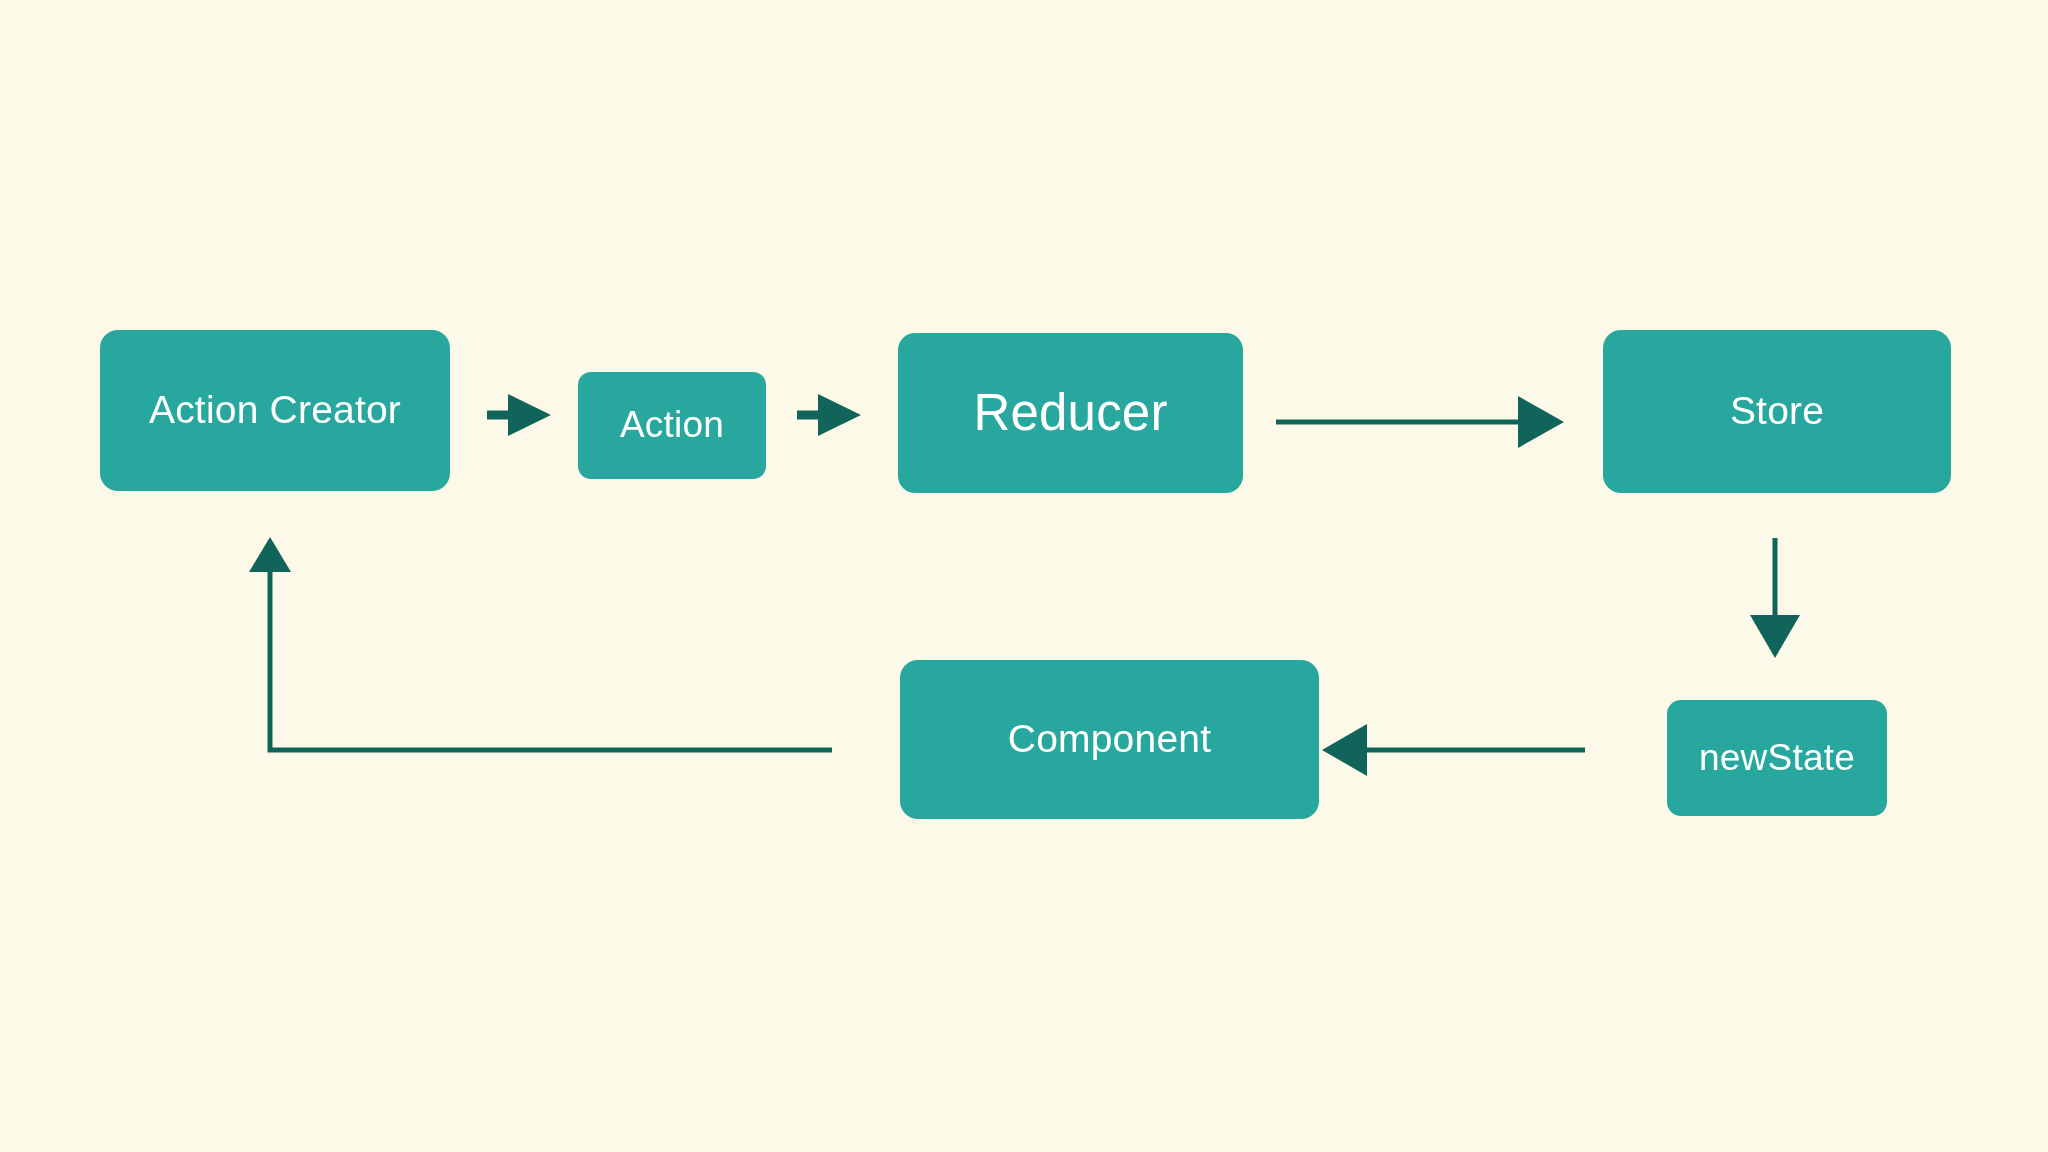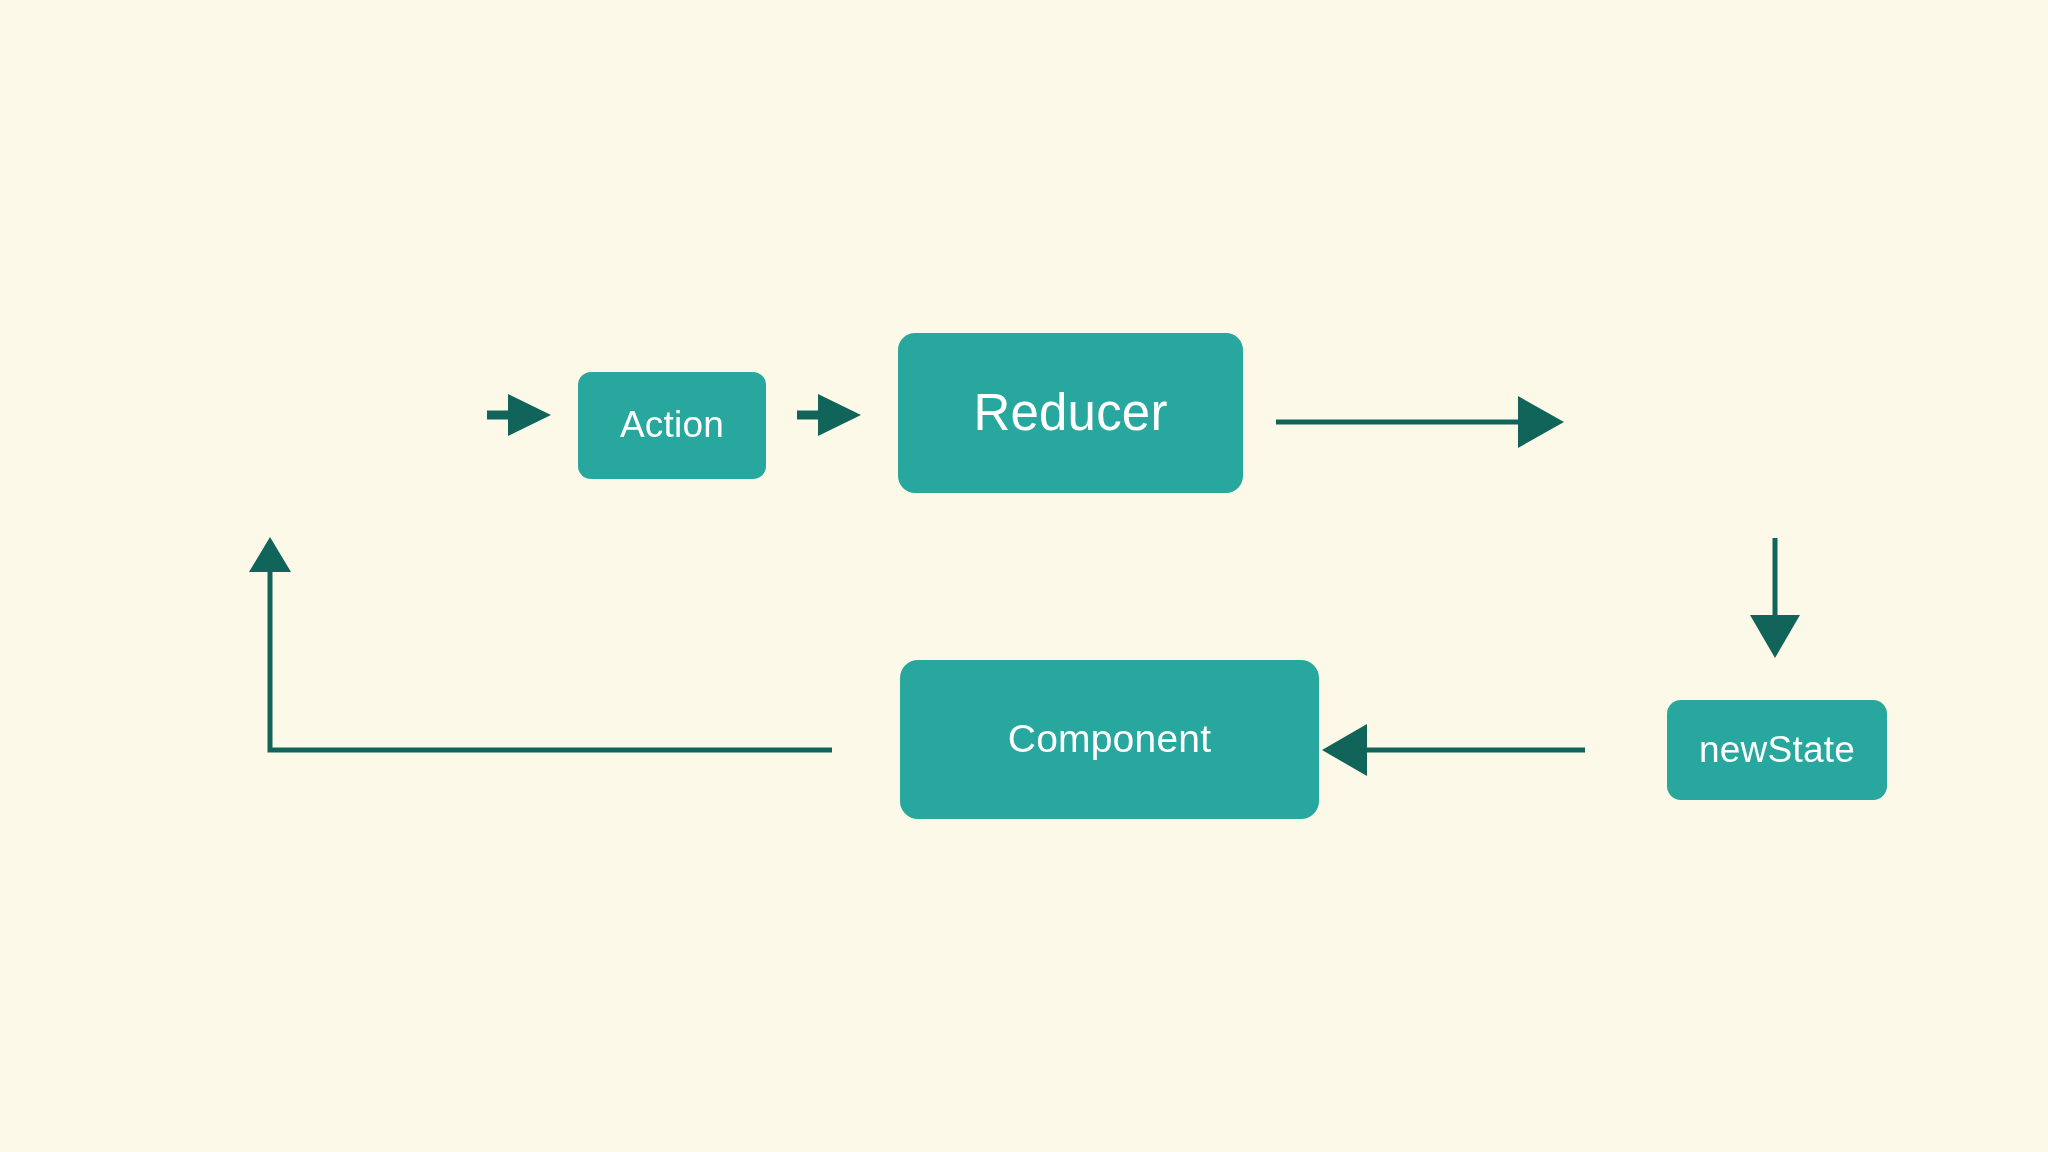--- a/index.html
+++ b/index.html
@@ -62,21 +62,21 @@
   }
   #node-store .node-label { font-size: 39px; }
 
   #node-component {
     left: 900px; top: 660px; width: 419px; height: 159px;
     border-radius: 18px;
   }
   #node-component .node-label { font-size: 39px; }
 
   #node-newstate {
-    left: 1667px; top: 700px; width: 220px; height: 100px;
+    left: 1667px; top: 700px; width: 220px; height: 116px;
     border-radius: 14px;
   }
   #node-newstate .node-label { font-size: 37px; }
 
   
   #edges {
     position: absolute;
     left: 0; top: 0;
     width: 2048px;
     height: 1152px;
@@ -114,29 +114,35 @@
       <polygon points="1367,724 1322,750 1367,776" fill="#10645a"></polygon>
     </g>
 
     <g>
       <path d="M 832 750 L 270 750 L 270 565" fill="none" stroke="#10645a" stroke-width="5" stroke-linejoin="miter" stroke-linecap="butt"></path>
       <polygon points="249,572 291,572 270,537" fill="#10645a"></polygon>
     </g>
 
   </svg>
 
+  <div class="node" id="node-action-creator">
+    <span class="node-label">Action Creator</span>
+  </div>
 
   <div class="node" id="node-action">
     <span class="node-label">Action</span>
   </div>
 
   <div class="node" id="node-reducer">
     <span class="node-label">Reducer</span>
   </div>
 
+  <div class="node" id="node-store">
+    <span class="node-label">Store</span>
+  </div>
 
   <div class="node" id="node-newstate">
     <span class="node-label">newState</span>
   </div>
 
   <div class="node" id="node-component">
     <span class="node-label">Component</span>
   </div>
 
 </div>

